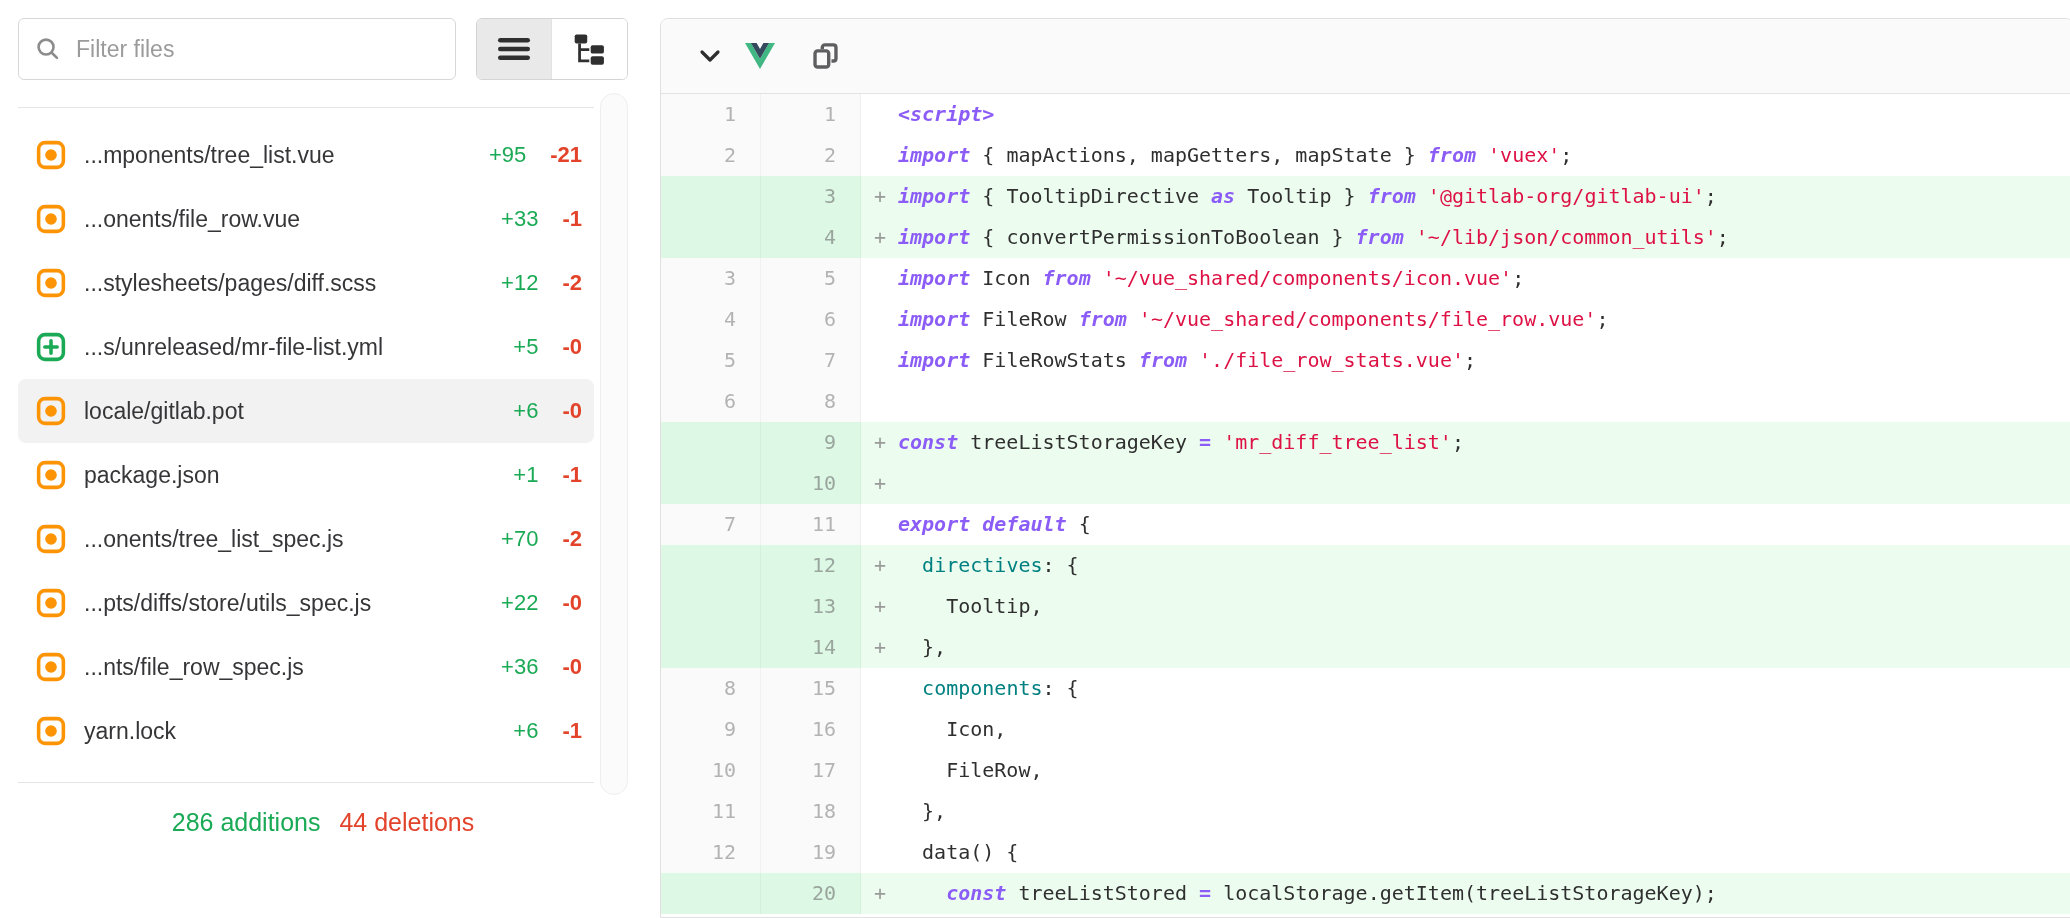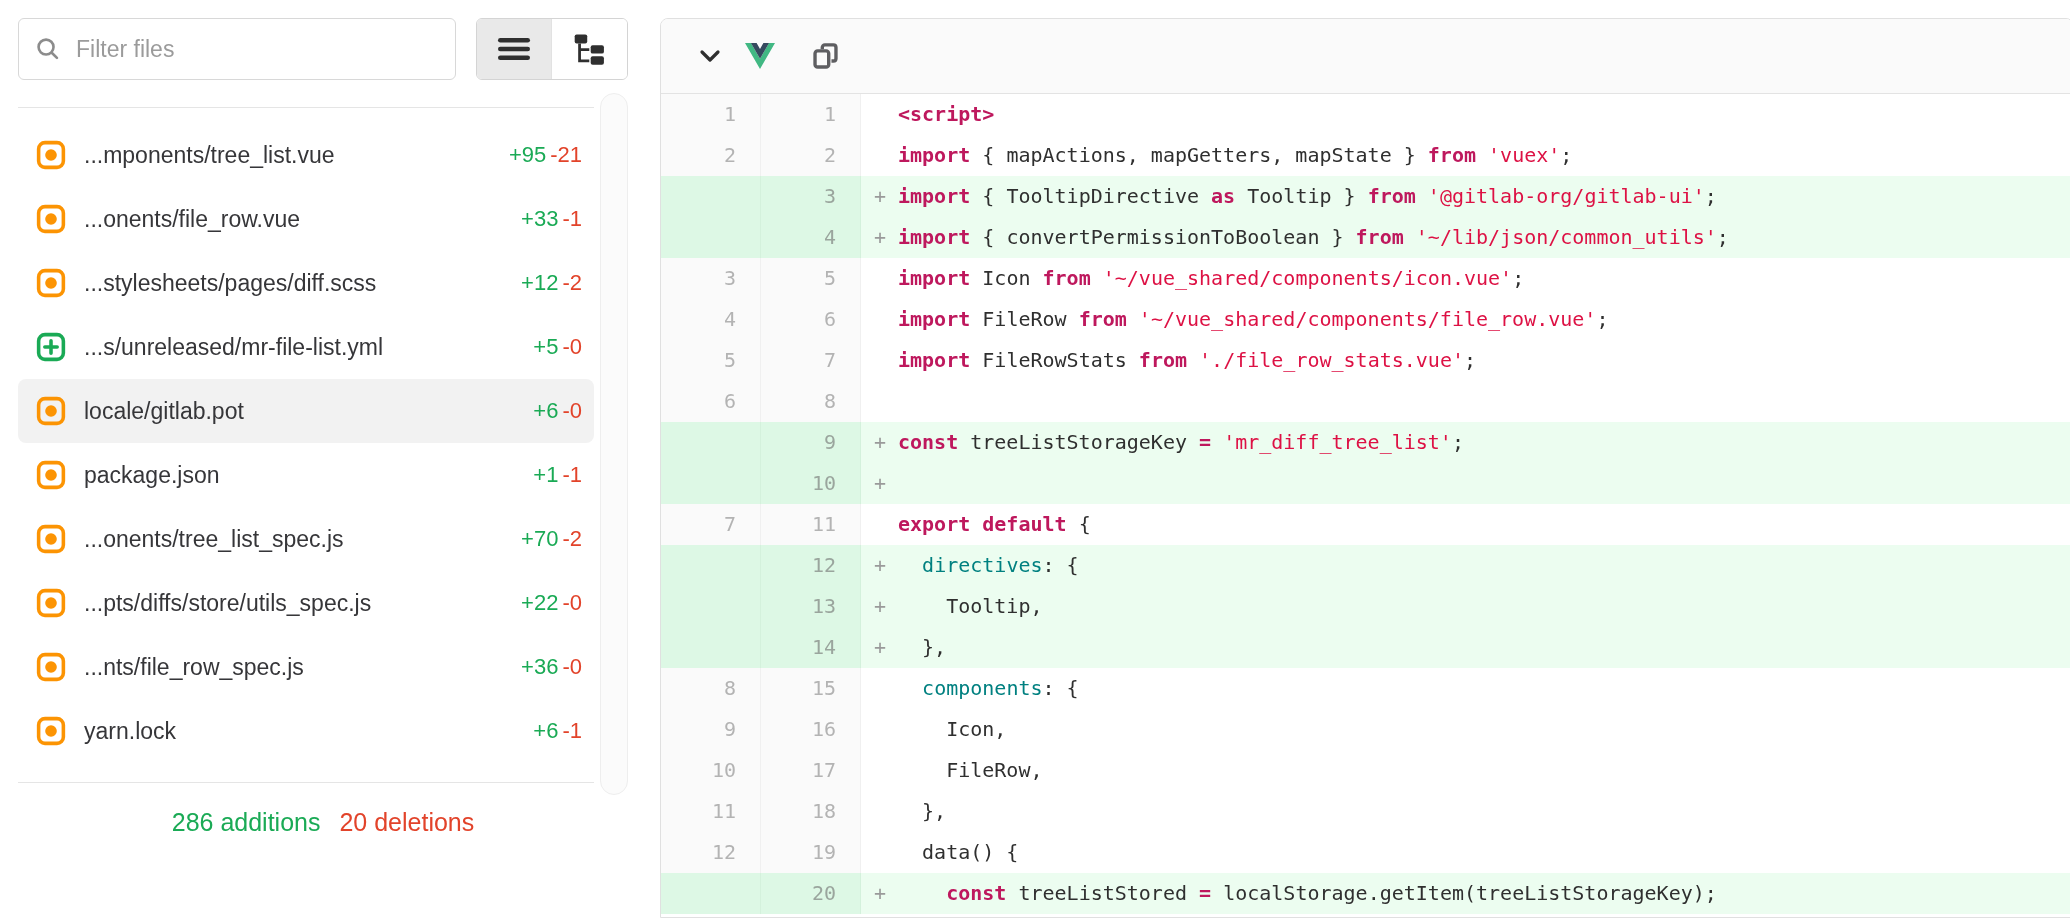--- a/index.html
+++ b/index.html
@@ -41,21 +41,21 @@
   .file-row {
     height:64px; display:flex; align-items:center; padding:0 12px 0 18px;
     border-radius:8px; cursor:pointer;
   }
   .file-row.selected { background:#f2f2f2; }
   .file-row .ficon { width:30px; height:30px; margin-right:18px; flex:none; display:flex; }
   .file-row .fname { font-size:23px; color:#363639; white-space:nowrap; overflow:hidden; }
   .file-row .fstats { margin-left:auto; font-size:22px; white-space:nowrap; padding-left:10px; }
   .add-txt { color:var(--addition-text); }
   .del-txt { color:var(--deletion-text); }
-  .file-row .fstats .del-txt { margin-left:4px; }
+  .file-row .fstats .del-txt { margin-left:24px;font-weight:bold; }
 
   .sb-track {
     position:absolute; right:0; top:-14px; bottom:-12px; width:28px;
     background:#fbfbfb; border:1px solid #eeeeee; border-radius:14px;
   }
 
   .sidebar-footer { position:absolute; top:790px; left:0; right:0; text-align:center; }
   .changed-count { font-size:25px; color:#333; margin-bottom:12px; }
   .add-del { font-size:25px; }
   .add-del .add-txt { margin-right:12px; }
@@ -83,21 +83,21 @@
     width:100px; flex:none; text-align:right; padding-right:24px;
     color:#b3b3b3; background:#fafafa; border-right:1px solid #f0f0f0;
     -webkit-user-select:none; user-select:none;
   }
   .line.added .num {
     background:var(--added-gutter-bg); border-right-color:#d4f1dc; color:#9aa59d;
   }
   .codecell { flex:1; background:#fff; white-space:pre; color:#2f2f2f; overflow:hidden; }
   .line.added .codecell { background:var(--added-line-bg); }
   .sign { display:inline-block; width:37px; padding-left:13px; color:#9a9a9a; }
-  .tok-k { font-weight:bold; color:#be185d; }
+  .tok-k { font-weight:bold; color:#8b5cf6;font-style:italic; }
   .tok-s { color:var(--string-token); }
   .tok-nl { color:var(--property-token); }
 </style>
 </head>
 <body>
 
 <div class="app">
 
   <aside class="sidebar">
     <div class="sidebar-top">
@@ -238,21 +238,21 @@
               <span class="fstats"><span class="add-txt">+6</span><span class="del-txt">-1</span></span>
             </li>
           </ul>
       </div>
       <div class="sb-track"></div>
     </div>
 
     <div class="sidebar-footer">
       <div class="add-del">
         <span class="add-txt">286 additions</span>
-        <span class="del-txt">20 deletions</span>
+        <span class="del-txt">44 deletions</span>
       </div>
     </div>
   </aside>
 
   <main class="diff-panel">
     <header class="diff-header">
       <span class="chev">
         <svg width="22" height="14" viewBox="0 0 22 14" fill="none">
           <path d="M3 3l8 8 8-8" stroke="#2e2e2e" stroke-width="3.2" stroke-linecap="round" stroke-linejoin="round"></path>
         </svg>

